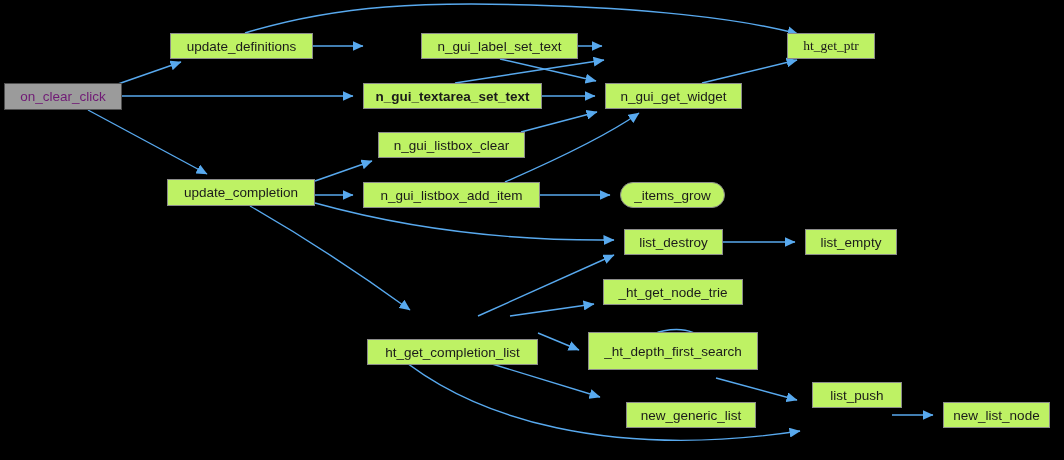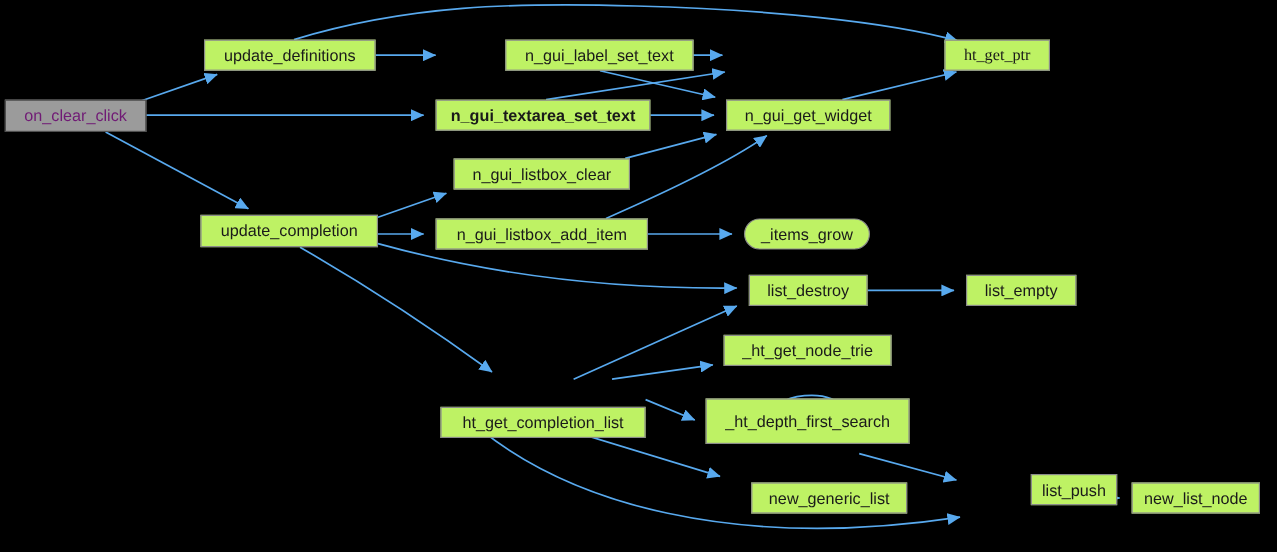--- a/index.html
+++ b/index.html
@@ -77,16 +77,16 @@
   <div class="node" style="left:378px;top:132px; width:147px; height:26px;">n_gui_listbox_clear</div>
   <div class="node" style="left:167px;top:179px; width:148px; height:27px;">update_completion</div>
   <div class="node" style="left:363px;top:182px; width:177px; height:26px;">n_gui_listbox_add_item</div>
   <div class="node" style="left:620px;top:182px; width:105px; height:26px;border-radius:13px;">_items_grow</div>
   <div class="node" style="left:624px;top:229px; width:99px;  height:26px;">list_destroy</div>
   <div class="node" style="left:805px;top:229px; width:92px;  height:26px;">list_empty</div>
   <div class="node" style="left:603px;top:279px; width:140px; height:26px;">_ht_get_node_trie</div>
   <div class="node" style="left:367px;top:316px; width:171px; height:26px;margin-top:23px;">ht_get_completion_list</div>
   <div class="node" style="left:588px;top:332px; width:170px; height:38px;">_ht_depth_first_search</div>
   <div class="node" style="left:608px;top:402px; width:130px; height:26px;margin-left:18px;">new_generic_list</div>
-  <div class="node" style="left:812px;top:395px; width:72px;  height:26px;margin-left:47px;">list_push</div>
+  <div class="node" style="left:812px;top:382px; width:90px;  height:26px;">list_push</div>
   <div class="node" style="left:943px;top:402px; width:107px; height:26px;">new_list_node</div>
 
 </div>
 
 </body></html>

